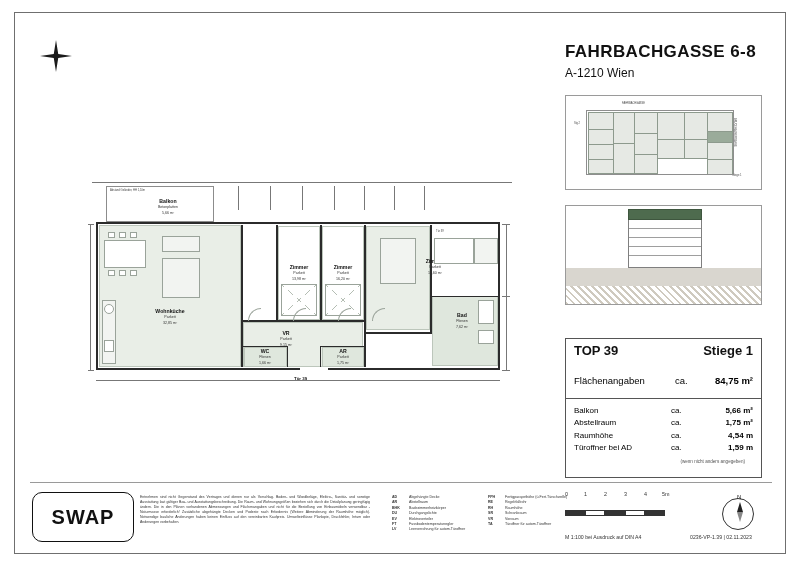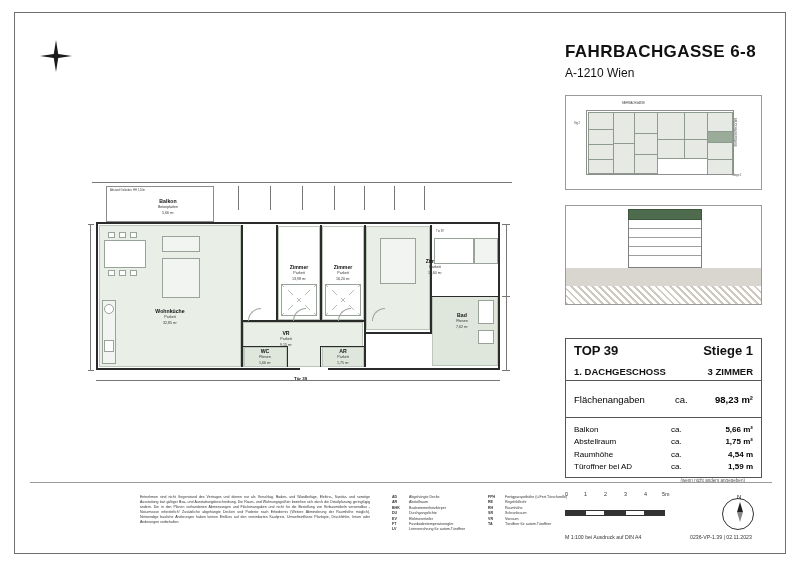--- a/index.html
+++ b/index.html
@@ -146,28 +146,24 @@
       <div class="fl" style="top:36px;"></div>
     </div>
     <div class="sec-top"></div>
   </div>
 
   <div class="infobox">
     <div class="ib-row ib-top">
       <span>TOP 39</span>
       <span>Stiege 1</span>
     </div>
-    <div class="ib-row ib-second">
-      <span>1. DACHGESCHOSS</span>
-      <span>3 ZIMMER</span>
-    </div>
     <div class="ib-main">
       <span class="lbl">Flächenangaben</span>
       <span class="ca">ca.</span>
-      <span class="val">98,23 m²</span>
+      <span class="val">84,75 m²</span>
     </div>
     <div class="ib-list">
       <div class="ib-li">
         <span class="lbl">Balkon</span>
         <span class="ca">ca.</span>
         <span class="val">5,66 m²</span>
       </div>
       <div class="ib-li">
         <span class="lbl">Abstellraum</span>
         <span class="ca">ca.</span>
@@ -204,20 +200,23 @@
   </div>
   <div class="north">
     <div class="north-arrow"></div>
     <div class="north-arrow2"></div>
   </div>
   <div class="north-n">N</div>
   <div class="scale-caption">M 1:100 bei Ausdruck auf DIN A4</div>
   <div class="scale-caption2">0236-VP-1.39 | 02.11.2023</div>
 
   <div class="hr"></div>
+  <div class="swap">
+    <span class="swap-txt">SWAP</span>
+  </div>
   <div class="legal">Entnehmen sind nicht Gegenstand des Vertrages und dienen nur als Vorschlag. Boden- und Wandbeläge, Elektro-, Sanitär- und sonstige Ausstattung laut gültiger Bau- und Ausstattungsbeschreibung. Die Raum- und Wohnungsgrößen beziehen sich durch die Detailplanung geringfügig ändern. Die in den Plänen vorhandenen Abmessungen und Flächenangaben und nicht für die Bestellung von Einbaumöbeln verwendbar - Naturmasse erforderlich! Zusätzliche abgehängte Decken und Podeste nach Erfordernis (Weitere Abminderung der Raumhöhe möglich). Notwendige bauliche Änderungen haben keinen Einfluss auf den vereinbarten Kaufpreis. Umwelteinflüsse Planlopie, Druckfehler, Irrtum oder Änderungen vorbehalten.</div>
 
   <div class="abbr c1">
     <div class="row">
         <span class="k">AD</span>
         <span class="v">Abgehängte Decke</span>
       </div>
     <div class="row">
         <span class="k">AR</span>
         <span class="v">Abstellraum</span>

